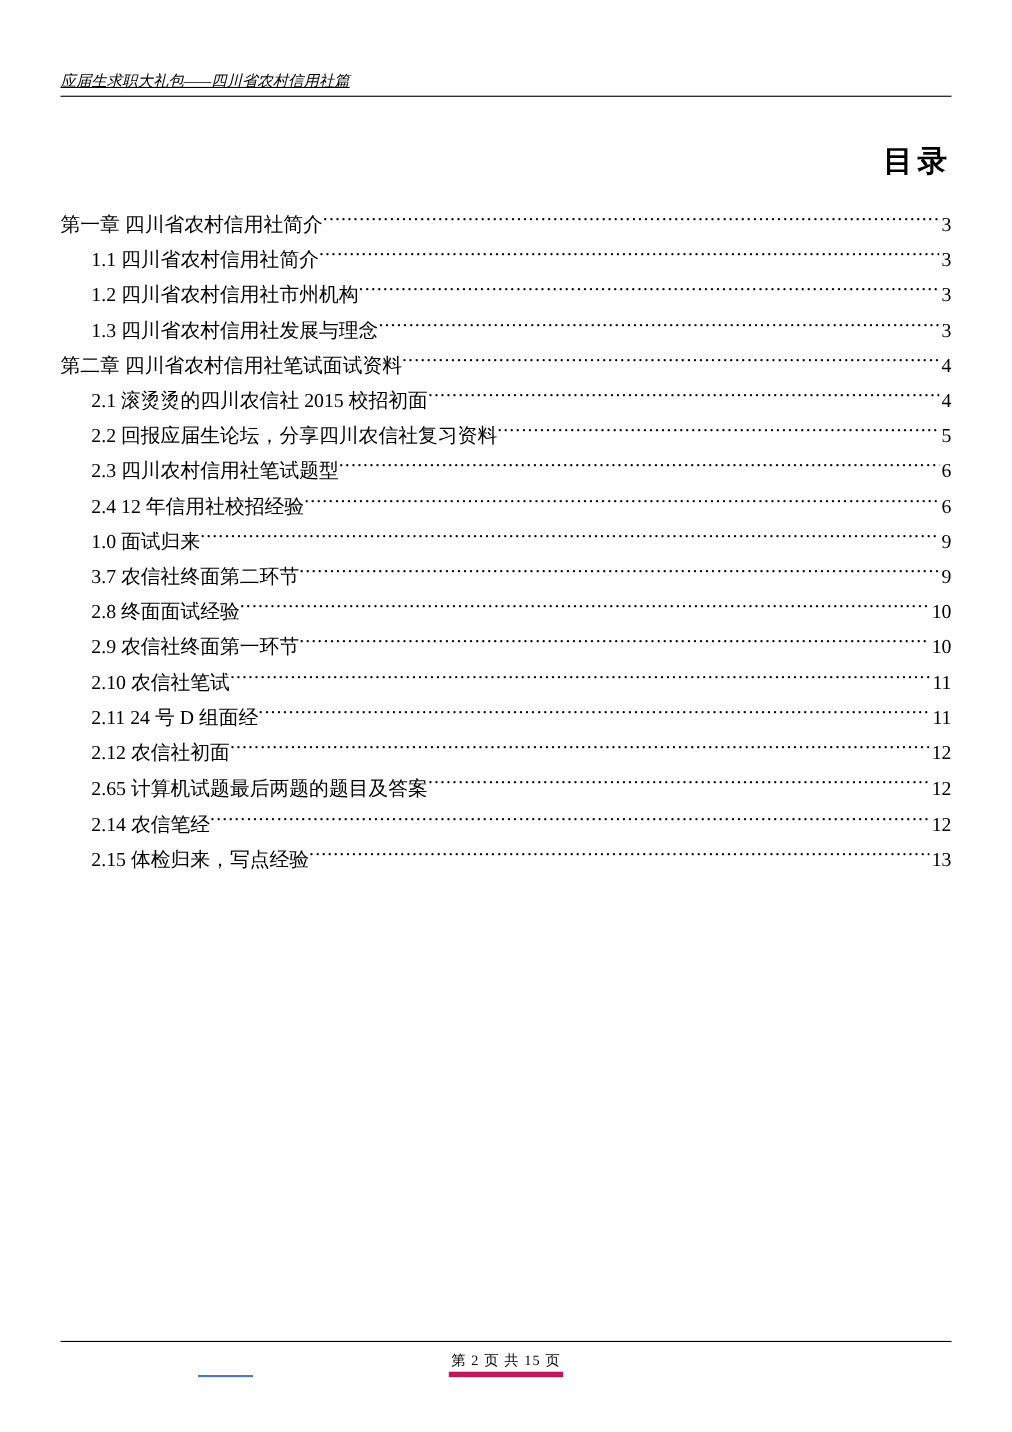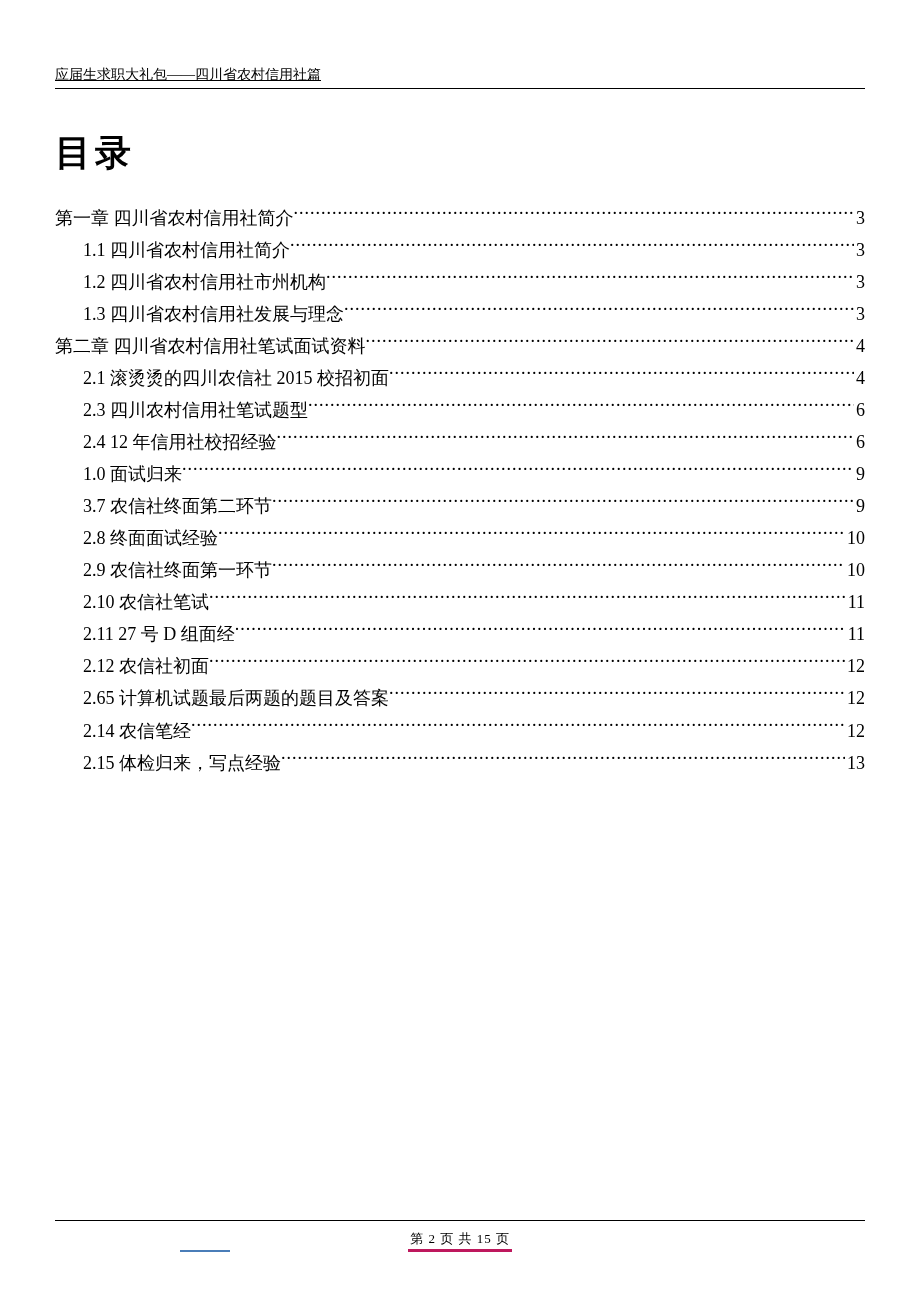--- a/index.html
+++ b/index.html
@@ -17,24 +17,25 @@
     }
     .header {
       border-bottom: 1px solid #000;
       padding-bottom: 4px;
       margin-bottom: 40px;
     }
     .header-text {
       font-size: 14px;
       color: #000;
       text-decoration: underline;
+      font-style: italic;
     }
     .title {
-      text-align: left;
-      font-size: 36px;
+      text-align: right;
+      font-size: 27px;
       font-weight: bold;
       margin-bottom: 24px;
       letter-spacing: 4px;
       font-family: "SimHei", "黑体", sans-serif;
     }
     .toc {
       width: 100%;
     }
     .toc-row {
       display: flex;
@@ -80,21 +81,21 @@
     }
     .footer-line {
       width: 810px;
       margin: 0 auto 8px auto;
       border-top: 1px solid #000;
     }
     .footer-text {
       display: inline-block;
       font-size: 13px;
       color: #000;
-      border-bottom: 3px solid #be185d;
+      border-bottom: 5px solid #be185d;
       padding: 0 2px 1px 2px;
       letter-spacing: 1px;
     }
     .footer-accent {
       position: absolute;
       left: 180px;
       bottom: 0;
       width: 50px;
       height: 2px;
       background: #4a7db8;
@@ -134,20 +135,25 @@
       <span class="toc-label">第二章   四川省农村信用社笔试面试资料</span>
       <span class="toc-dots"></span>
       <span class="toc-page">4</span>
     </div>
     <div class="toc-row toc-level2">
       <span class="toc-label">2.1  滚烫烫的四川农信社 2015 校招初面</span>
       <span class="toc-dots"></span>
       <span class="toc-page">4</span>
     </div>
     <div class="toc-row toc-level2">
+      <span class="toc-label">2.2  回报应届生论坛，分享四川农信社复习资料</span>
+      <span class="toc-dots"></span>
+      <span class="toc-page">5</span>
+    </div>
+    <div class="toc-row toc-level2">
       <span class="toc-label">2.3  四川农村信用社笔试题型</span>
       <span class="toc-dots"></span>
       <span class="toc-page">6</span>
     </div>
     <div class="toc-row toc-level2">
       <span class="toc-label">2.4 12 年信用社校招经验</span>
       <span class="toc-dots"></span>
       <span class="toc-page">6</span>
     </div>
     <div class="toc-row toc-level2">
@@ -169,21 +175,21 @@
       <span class="toc-label">2.9  农信社终面第一环节</span>
       <span class="toc-dots"></span>
       <span class="toc-page">10</span>
     </div>
     <div class="toc-row toc-level2">
       <span class="toc-label">2.10  农信社笔试</span>
       <span class="toc-dots"></span>
       <span class="toc-page">11</span>
     </div>
     <div class="toc-row toc-level2">
-      <span class="toc-label">2.11  27 号 D 组面经</span>
+      <span class="toc-label">2.11  24 号 D 组面经</span>
       <span class="toc-dots"></span>
       <span class="toc-page">11</span>
     </div>
     <div class="toc-row toc-level2">
       <span class="toc-label">2.12  农信社初面</span>
       <span class="toc-dots"></span>
       <span class="toc-page">12</span>
     </div>
     <div class="toc-row toc-level2">
       <span class="toc-label">2.65  计算机试题最后两题的题目及答案</span>

